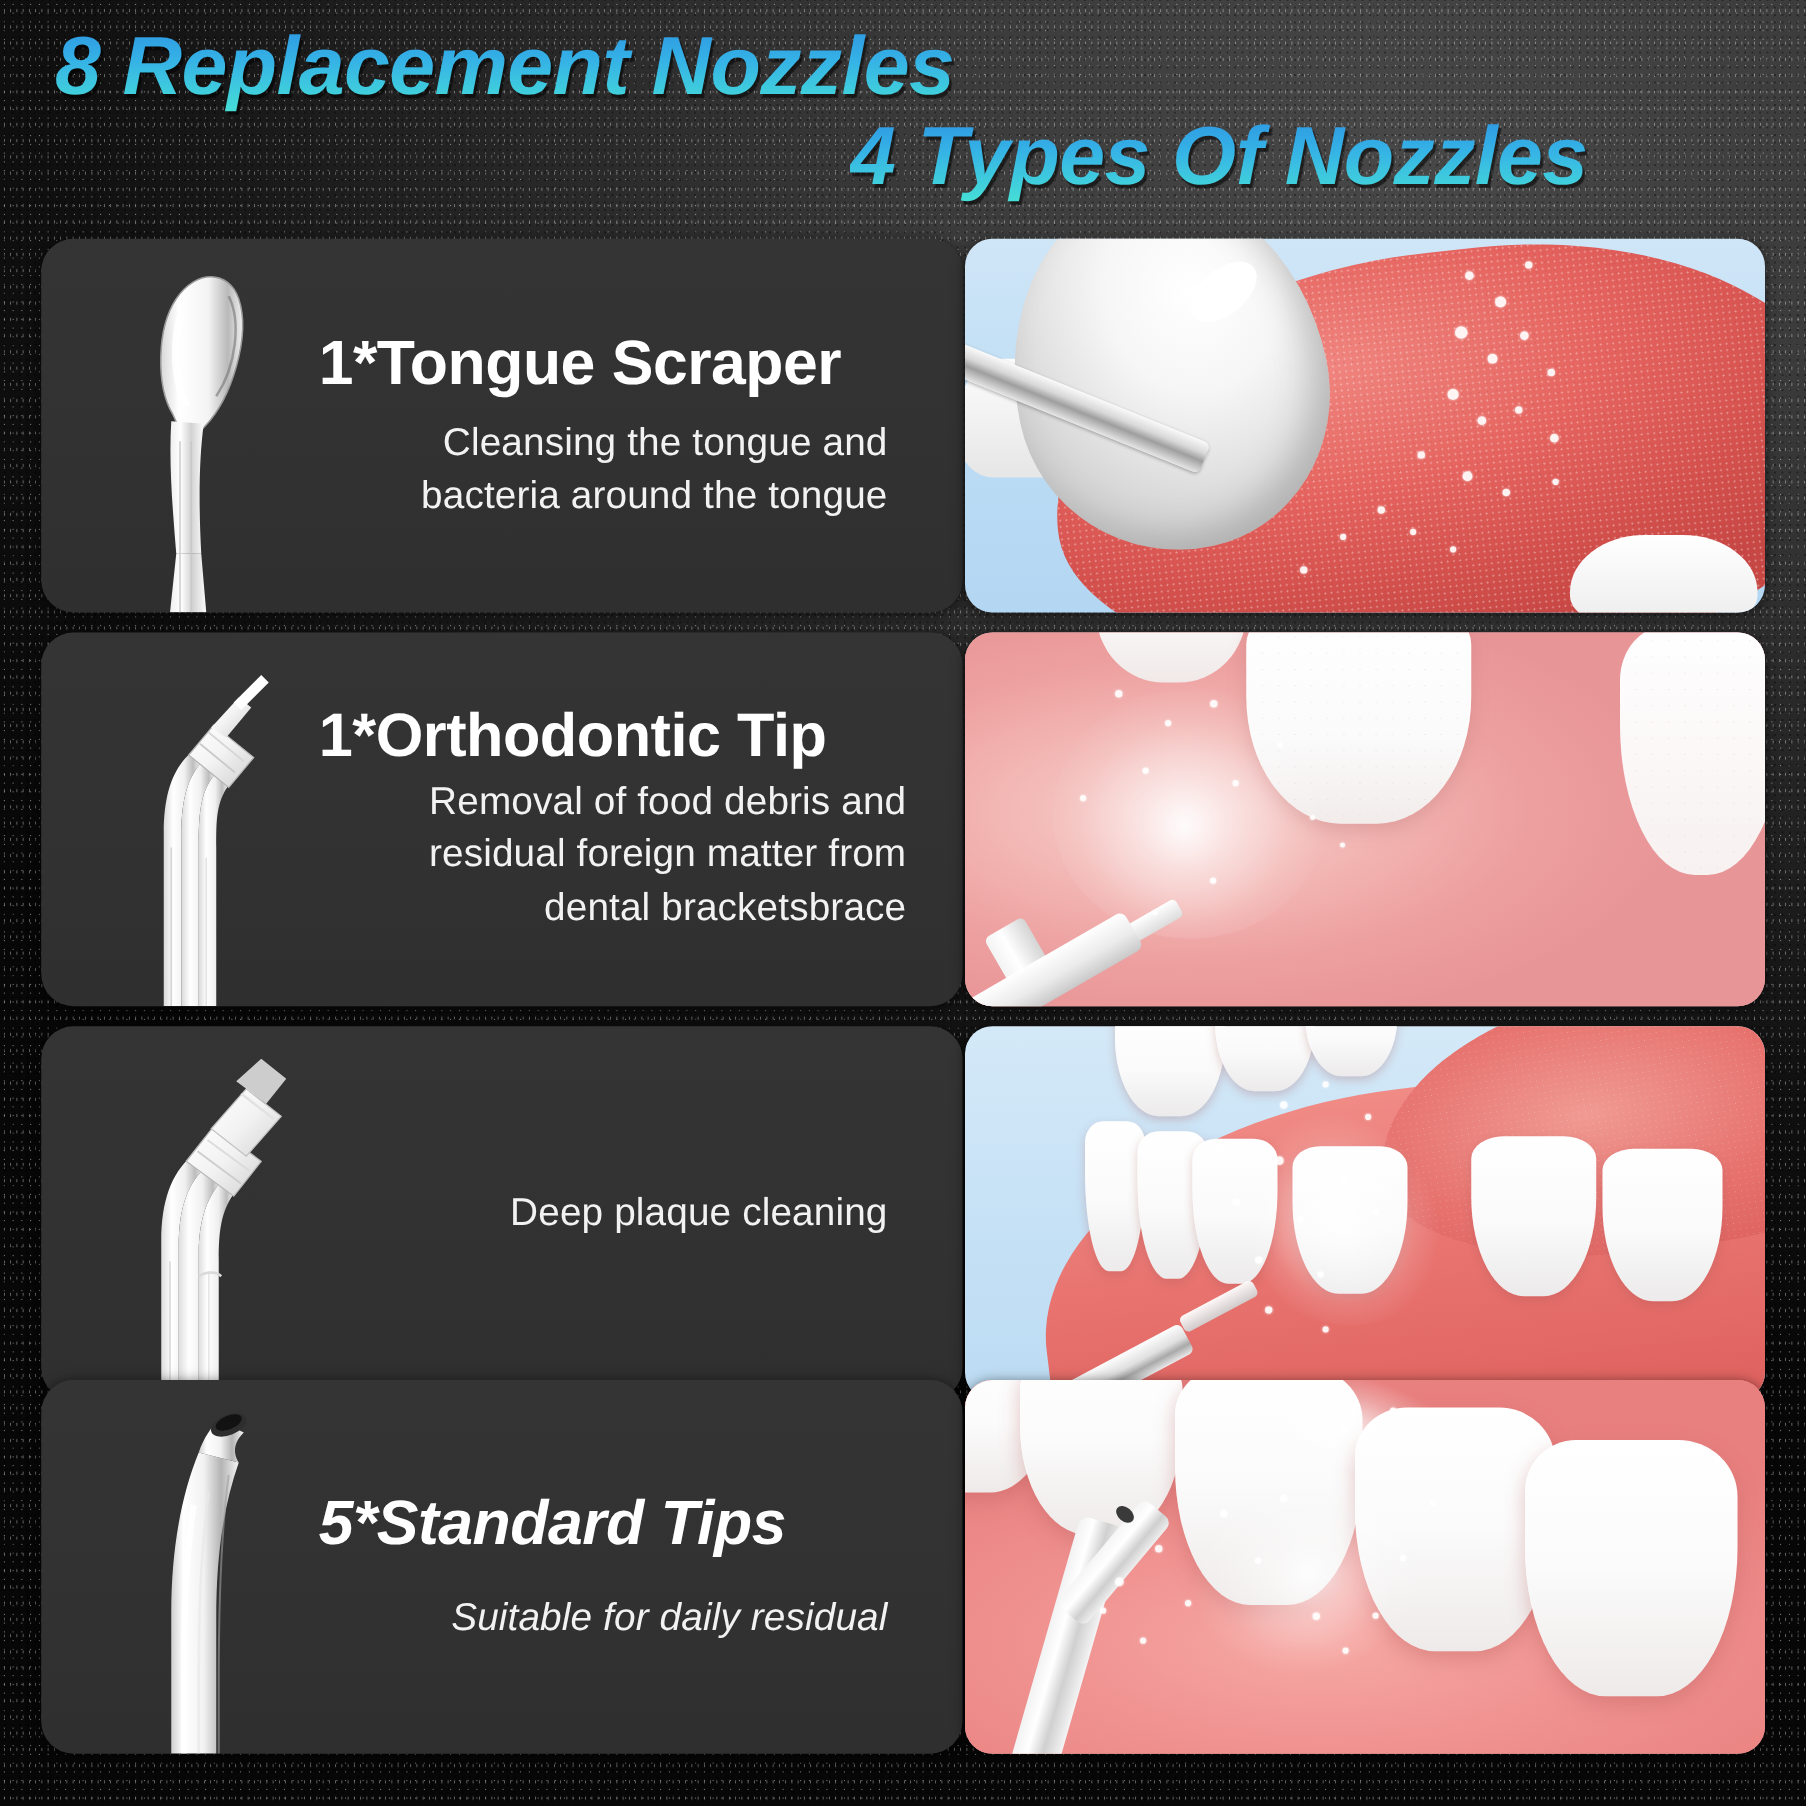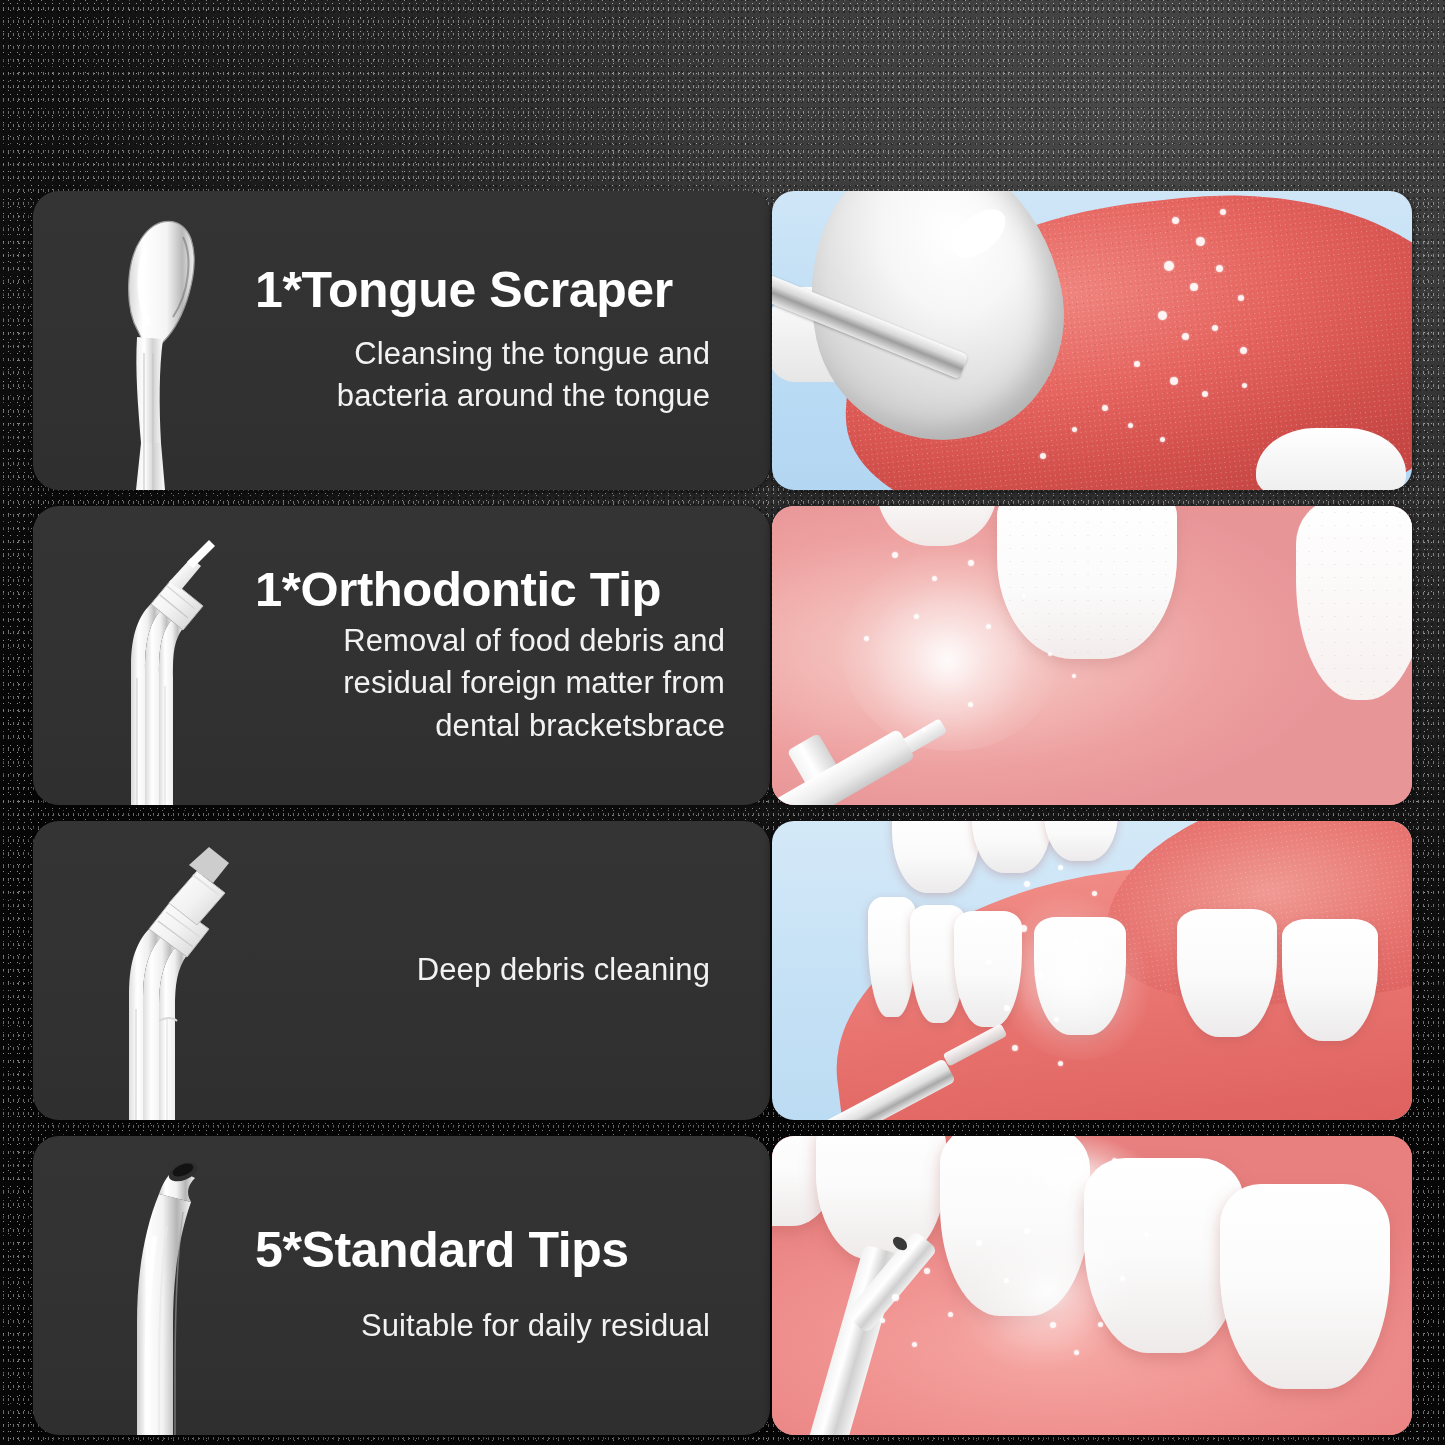--- a/index.html
+++ b/index.html
@@ -49,21 +49,21 @@
     text-shadow:none;
     filter:drop-shadow(2px 3px 0px rgba(0,0,0,.55));
   }
   .title-1{left:44px;top:14px;font-size:66px;}
   .title-2{left:680px;top:86px;font-size:66px;}
   
   .row{position:absolute;left:0;width:1148px;height:300px;z-index:4;}
   .row-1{top:191px;}
   .row-2{top:506px;}
   .row-3{top:821px;}
-  .row-4{top:1136px;}
+  .row-4{top:1104px;font-style:italic;}
 
   .card{
     position:absolute;left:33px;top:0;width:737px;height:299px;
     background:linear-gradient(180deg,#343434 0%,#323232 50%,#2f2f2f 100%);
     border-radius:26px;
     box-shadow:0 2px 10px rgba(0,0,0,.6);
     overflow:hidden;
   }
   .card-icon{position:absolute;left:0;top:0;width:220px;height:299px;}
   .card-text{position:absolute;left:222px;top:0;right:14px;height:299px;
@@ -270,20 +270,24 @@
   }
 
   
   .tip-svg{position:absolute;left:0;top:0;}
 </style>
 </head>
 <body>
 
 <div id="page">
 
+  <div class="header">
+    <div class="title-line title-1">8 Replacement Nozzles</div>
+    <div class="title-line title-2">4 Types Of Nozzles</div>
+  </div>
 
   <div class="row row-1">
 
     <div class="card c1">
       <div class="card-icon">
         <svg class="tip-svg" width="220" height="299" viewBox="0 0 220 299">
           <defs>
             <linearGradient id="gsc" x1="0" y1="0" x2="1" y2="0">
               <stop offset="0%" stop-color="#d8d8d8"></stop>
               <stop offset="22%" stop-color="#ffffff"></stop>
@@ -445,21 +449,21 @@
           <path d="M133 91 L167 116" stroke="#dbdbdb" stroke-width="1.5"></path>
           <path d="M136 82 L164 50 L192 72 L164 104 Z" fill="url(#gph)" stroke="#c0c0c0" stroke-width="1"></path>
           <path d="M160 54 L186 74" stroke="#e2e2e2" stroke-width="2"></path>
           <path d="M156 44 L176 26 L196 42 L180 62 Z" fill="#e9e9e9" opacity=".85"></path>
           <path d="M126 200 C132 196 140 196 144 200" stroke="#d9d9d9" stroke-width="2" fill="none"></path>
           <path d="M103 188 L103 299" stroke="#d0d0d0" stroke-width="1.3" opacity=".8"></path>
           <path d="M134 196 L134 299" stroke="#dadada" stroke-width="1.3" opacity=".65"></path>
         </svg>
       </div>
       <div class="card-text">
-        <div class="card-desc">Deep debris cleaning</div>
+        <div class="card-desc">Deep plaque cleaning</div>
       </div>
     </div>
 
     <div class="photo p3">
       <div class="ph-inner">
         <div class="gumridge"></div>
         <div class="tongue3"></div>
         <div class="t tu1"></div>
         <div class="t tu2"></div>
         <div class="t tu3"></div>

